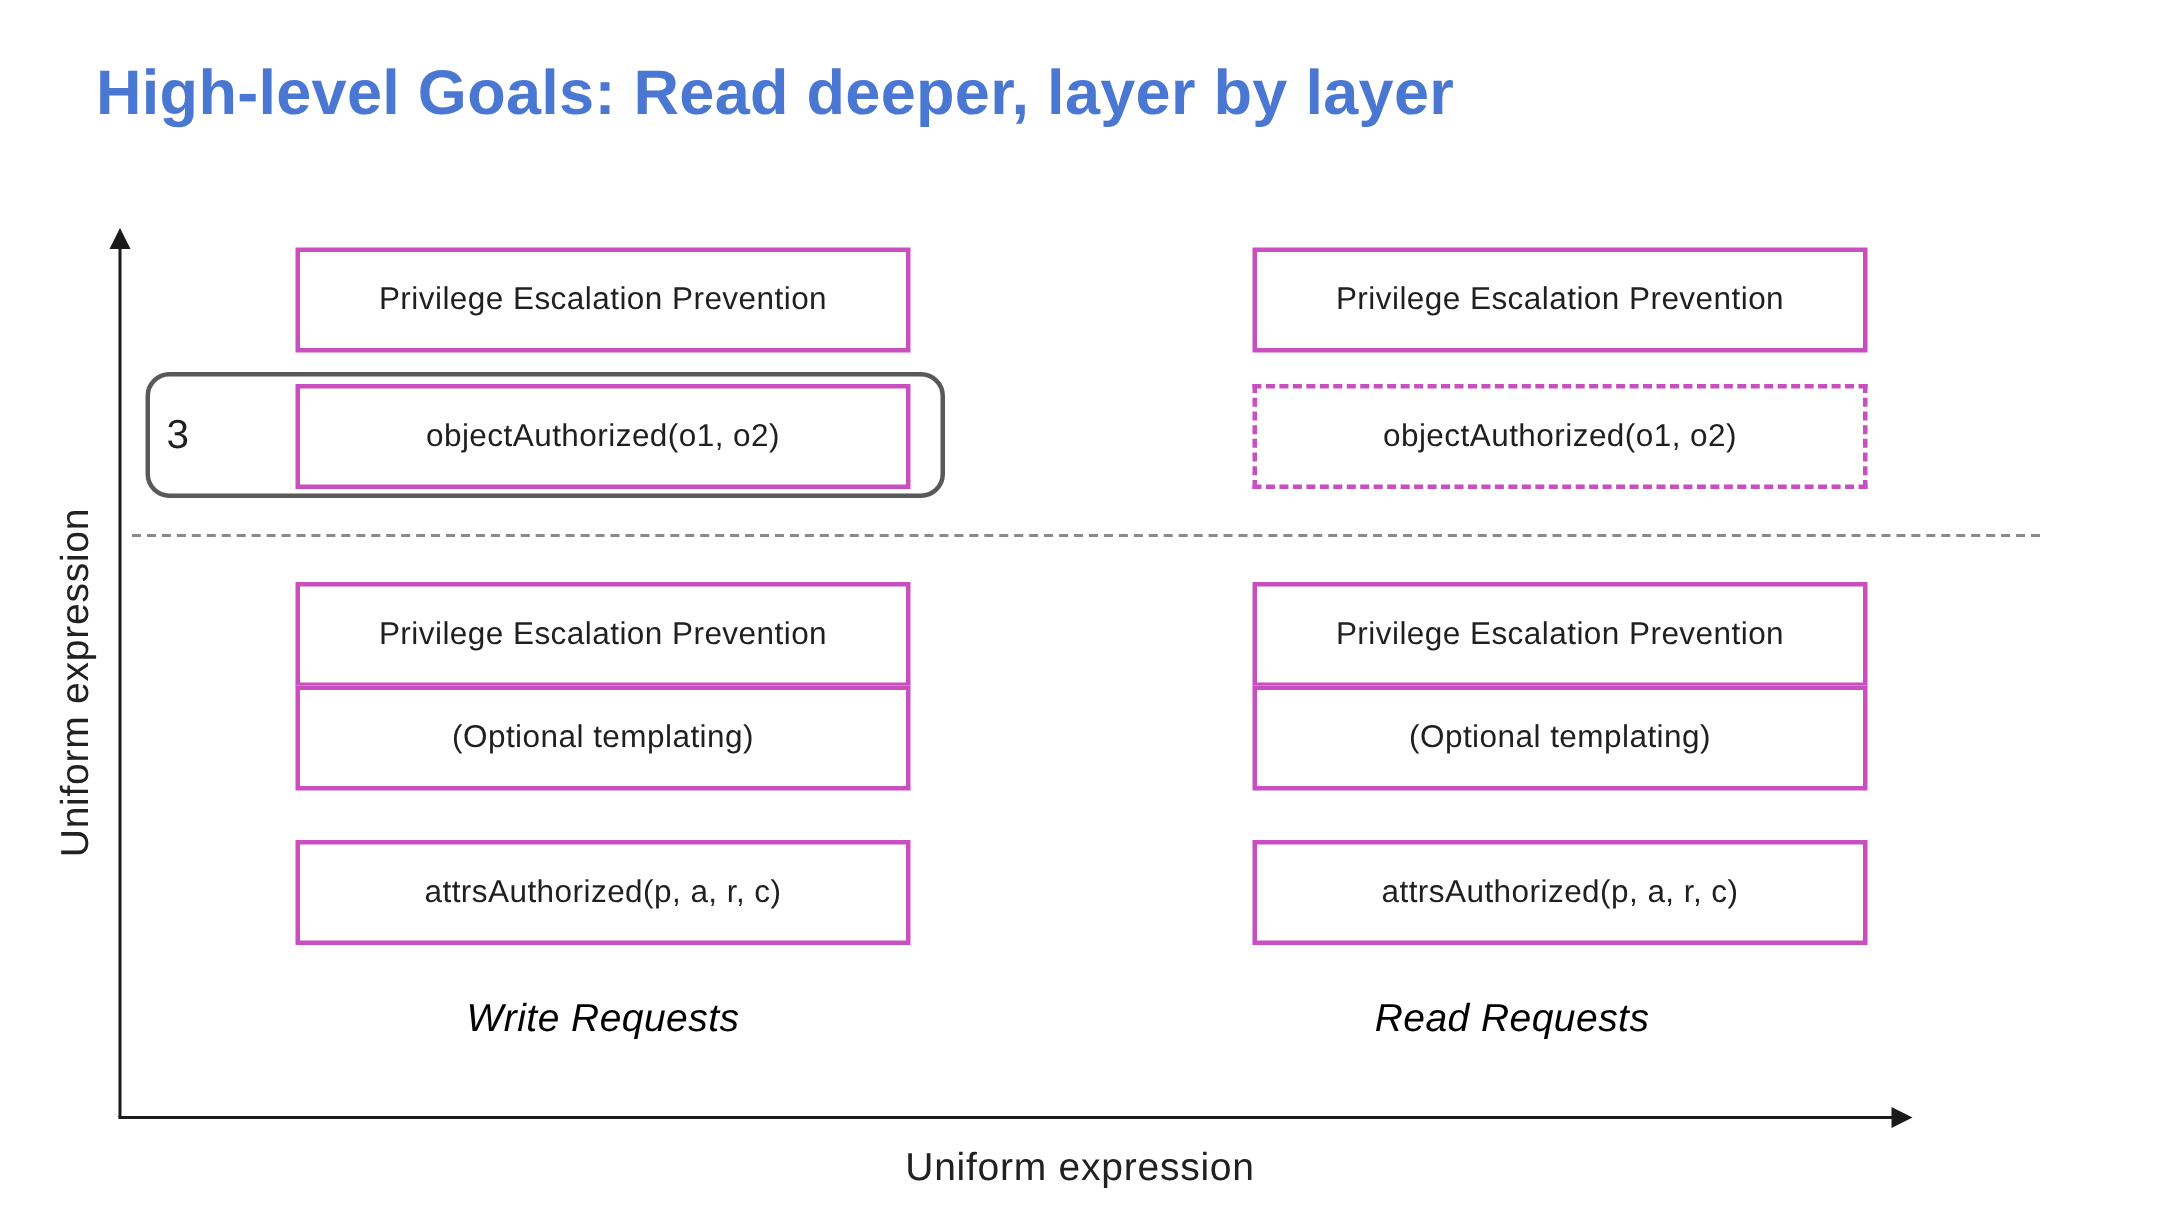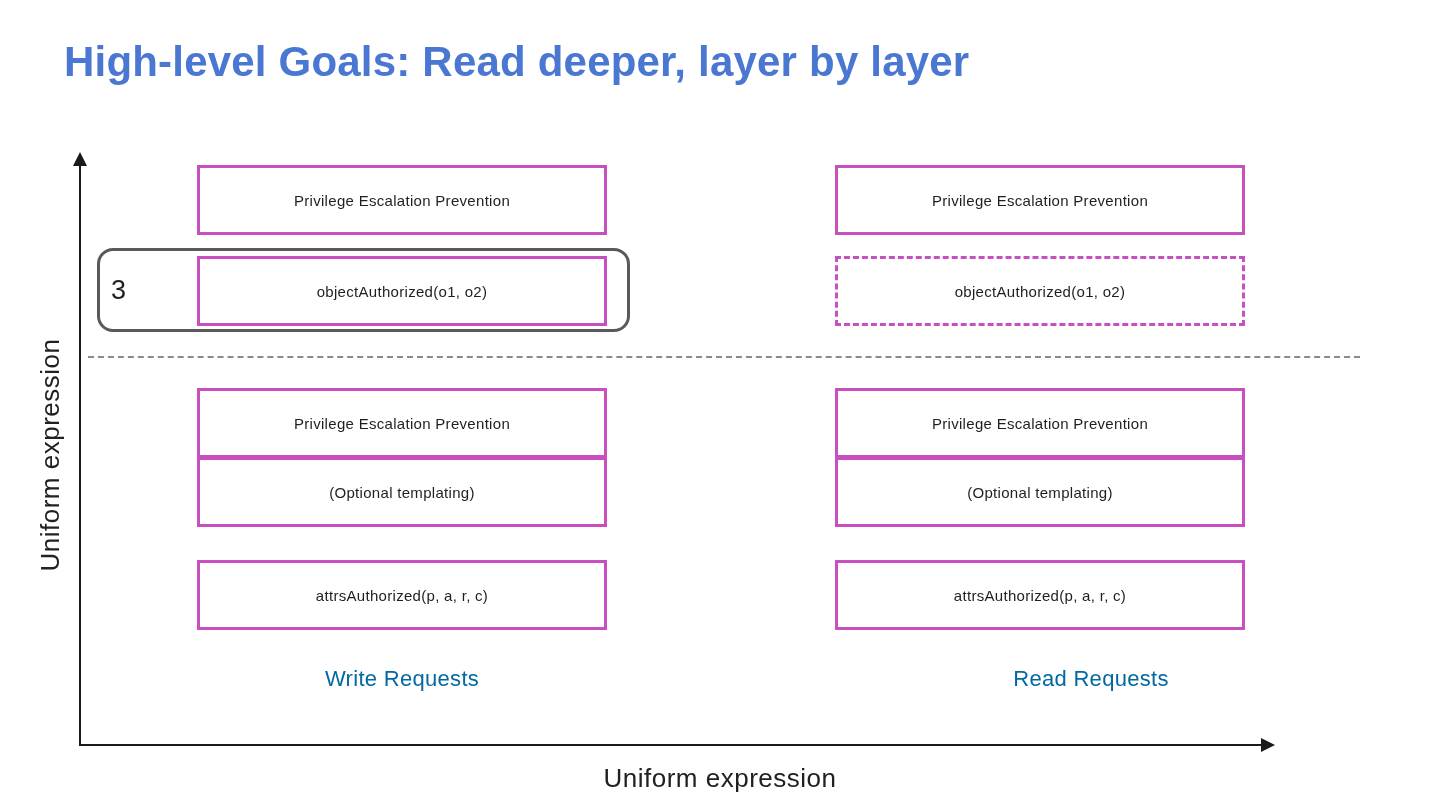--- a/index.html
+++ b/index.html
@@ -54,21 +54,21 @@
   }
 
   
   .layer-box {
     position: absolute;
     width: 410px; height: 70px;
     border: 3px solid #c94fc0;
     background: #ffffff;
     box-sizing: border-box;
     display: flex; align-items: center; justify-content: center;
-    font-size: 15px; color: #1f1f1f;
+    font-size: 21px; color: #1f1f1f;
     letter-spacing: 0.3px;
     white-space: nowrap;
   }
   .col-write { left: 197px; }
   .col-read  { left: 835px; }
   .row-1 { top: 165px; }
   .row-2 { top: 256px; }
   .row-3 { top: 388px; }
   .row-4 { top: 457px; }
   .row-5 { top: 560px; text-align: right; }
@@ -98,27 +98,28 @@
   .layer-divider {
     position: absolute;
     left: 88px; top: 356px;
     width: 1272px; height: 0;
     border-top: 2px dashed #8a8a8a;
   }
 
   .column-label {
     position: absolute;
     transform: translate(-50%, -50%);
-    font-size: 22px; color: #0369a1;
+    font-size: 26px; color: #000000;
     letter-spacing: 0.3px;
     white-space: nowrap;
     top: 679px;
+    font-style: italic;
   }
   .write-label { left: 402px; }
-  .read-label  { left: 1091px; }
+  .read-label  { left: 1008px; }
 </style>
 </head>
 <body>
 
 <div class="slide-title">High-level Goals: Read deeper, layer by layer</div>
 
 <div class="axis-line y-axis-line"></div>
 <div class="arrow-up"></div>
 <div class="axis-line x-axis-line"></div>
 <div class="arrow-right"></div>

